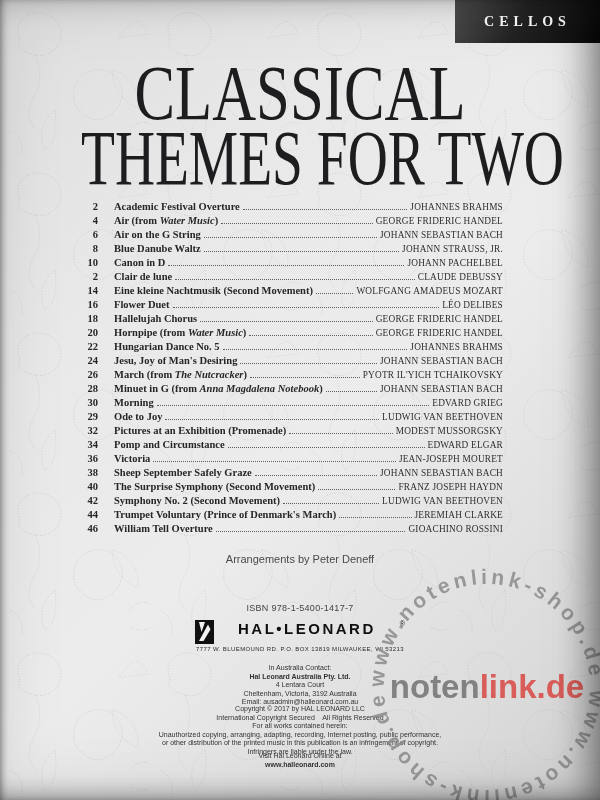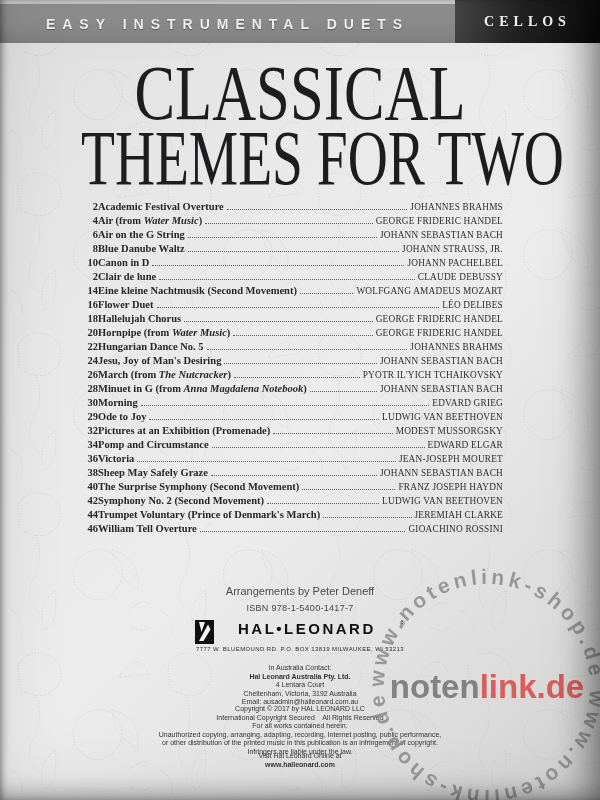--- a/index.html
+++ b/index.html
@@ -26,28 +26,28 @@
         color:#fbfbfb;letter-spacing:5px;}
   
   .cover-title{position:absolute;top:60px;left:0;right:0;z-index:2;text-align:center;color:#1d1d1f;}
   .cover-title .t{display:block;font-size:76px;font-weight:normal;line-height:65px;white-space:nowrap;}
   .cover-title .t1{transform:scale(0.80,1.04);transform-origin:50% 50%;}
   .cover-title .t2{transform:scale(0.73,1.04);transform-origin:50% 50%;}
   
   .toc{position:absolute;top:200px;left:82px;width:421px;z-index:2;}
   .toc-row{display:flex;align-items:baseline;height:14px;line-height:14px;white-space:nowrap;}
   .toc-num{width:16px;text-align:right;font-size:10.5px;font-weight:bold;color:#262626;flex:none;}
-  .toc-title{font-size:10.5px;font-weight:bold;color:#262626;flex:none;}
+  .toc-title{margin-left:16px;font-size:10.5px;font-weight:bold;color:#262626;flex:none;}
   .toc-title i{font-weight:bold;}
   .toc-leader{flex:1;border-bottom:1px dotted #5d5d5d;margin:0 3px 3px 3px;min-width:8px;}
   .toc-composer{font-size:9.3px;color:#2e2e2e;letter-spacing:0.2px;flex:none;}
   
   .centered{position:absolute;left:0;right:0;text-align:center;z-index:2;
         font-family:"Liberation Sans",sans-serif;color:#3a3a3a;}
-  .arrangements{top:553px;font-size:11px;color:#4a4a4a;margin-top:32px;}
+  .arrangements{top:553px;font-size:11px;color:#4a4a4a;}
   .isbn{top:603px;font-size:9px;letter-spacing:0.3px;color:#444;}
   .logo-block{top:620px;}
   .logo-row{display:flex;align-items:flex-start;justify-content:center;gap:24px;}
   .logo-name{font-size:15px;font-weight:bold;letter-spacing:2.5px;color:#101010;}
   .logo-reg{font-size:7px;vertical-align:super;color:#101010;}
   .logo-addr{font-size:6px;letter-spacing:0.4px;color:#2b2b2b;margin-top:2px;}
   .smallblock{font-size:7px;line-height:8.6px;color:#333;}
   .aus{top:664px;}
   .cop{top:705px;}
   .leg{top:722px;}
@@ -73,23 +73,20 @@
           <path d="M112,70 q28,8 26,38 q-24,-10 -26,-38 Z"></path>
           <path d="M55,110 q-20,16 -10,40 q14,-8 10,-40 Z"></path>
           <path d="M130,130 c10,-14 28,-8 26,8 c-2,12 -16,16 -26,8"></path>
           <path d="M10,130 q14,6 12,26"></path>
         </g>
       </pattern>
     </defs>
     <rect width="600" height="800" fill="url(#dmk)"></rect>
   </svg>
 
-  <div class="series-bar">
-    <span>EASY INSTRUMENTAL DUETS</span>
-  </div>
   <div class="instr-box">
     <span>CELLOS</span>
   </div>
 
   <div class="cover-title">
     <span class="t t1">CLASSICAL</span>
     <span class="t t2">THEMES FOR TWO</span>
   </div>
 
   <div class="toc" id="toc">
@@ -221,21 +218,21 @@
 
     <div class="toc-row">
       <span class="toc-num">36</span>
       <span class="toc-title"><span class="tp">Victoria</span><i class="ti"></i><span class="ts"></span></span>
       <span class="toc-leader"></span>
       <span class="toc-composer">JEAN-JOSEPH MOURET</span>
     </div>
 
     <div class="toc-row">
       <span class="toc-num">38</span>
-      <span class="toc-title"><span class="tp">Sheep May Safely Graze</span><i class="ti"></i><span class="ts"></span></span>
+      <span class="toc-title"><span class="tp">Sheep September Safely Graze</span><i class="ti"></i><span class="ts"></span></span>
       <span class="toc-leader"></span>
       <span class="toc-composer">JOHANN SEBASTIAN BACH</span>
     </div>
 
     <div class="toc-row">
       <span class="toc-num">40</span>
       <span class="toc-title"><span class="tp">The Surprise Symphony (Second Movement)</span><i class="ti"></i><span class="ts"></span></span>
       <span class="toc-leader"></span>
       <span class="toc-composer">FRANZ JOSEPH HAYDN</span>
     </div>

